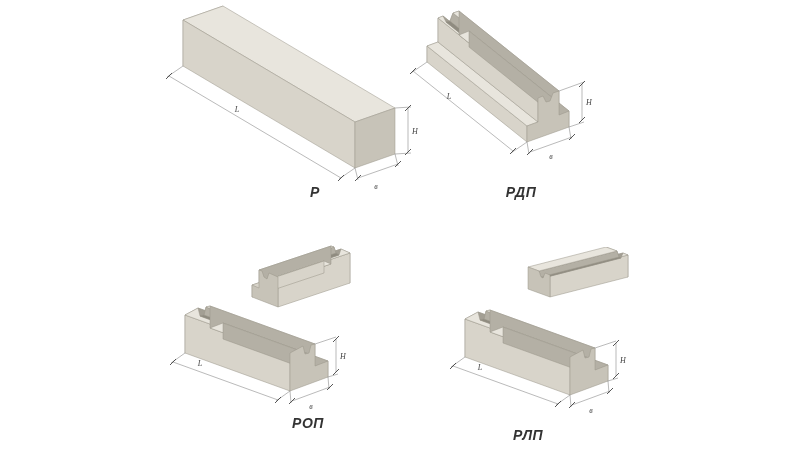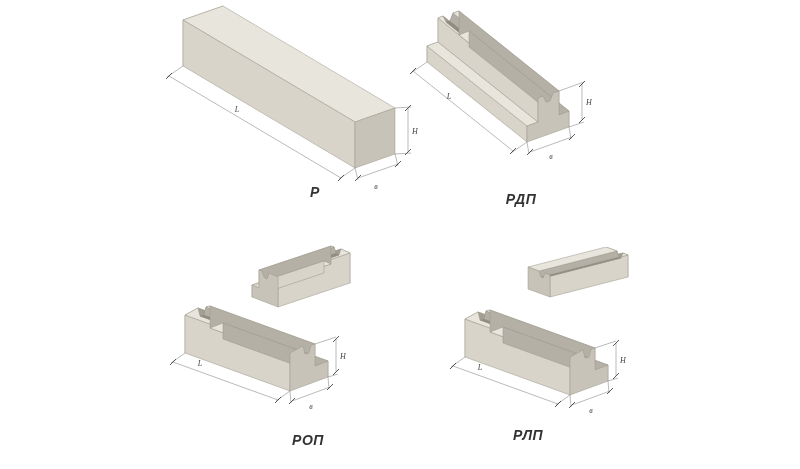--- a/index.html
+++ b/index.html
@@ -85,21 +85,21 @@
       <line class="tick" x1="174" y1="123" x2="180" y2="117"></line>
       <text class="dim-label" x="181" y="105">H</text>
       <line class="ext" x1="122" y1="142" x2="124" y2="154"></line>
       <line class="ext" x1="164" y1="127" x2="166" y2="139"></line>
       <line class="dim" x1="125" y1="152" x2="167" y2="137"></line>
       <line class="tick" x1="122" y1="155" x2="128" y2="149"></line>
       <line class="tick" x1="164" y1="140" x2="170" y2="134"></line>
       <text class="dim-label" x="146" y="159" text-anchor="middle">в</text>
     </g>
   </svg>
-  <div class="caption" style="left:491px;top:191px;width:60px">РДП</div>
+  <div class="caption" style="left:491px;top:184px;width:60px">РДП</div>
 
   <svg class="fig-svg" style="left:140px;top:243px;width:230px;height:172px" viewBox="0 0 230 172">
     <g>
       <polygon class="f-shelf" points="184,30 210,40 210,10 201,6 199,12 196,10 194,4 191,3 191,21 184,18"></polygon>
       <polygon class="f-side" points="138,64 138,34 210,10 210,40"></polygon>
       <polygon class="f-top" points="138,34 129,30 201,6 210,10"></polygon>
       <polygon class="f-dark" points="129,30 127,36 199,12 201,6"></polygon>
       <polygon class="f-darker" points="127,36 124,34 196,10 199,12"></polygon>
       <polygon class="f-shadow" points="124,34 122,28 194,4 196,10"></polygon>
       <polygon class="f-top" points="122,28 119,27 191,3 194,4"></polygon>
@@ -135,21 +135,21 @@
       <line class="tick" x1="193" y1="132" x2="199" y2="126"></line>
       <text class="dim-label" x="200" y="116">H</text>
       <line class="ext" x1="150" y1="148" x2="151" y2="160"></line>
       <line class="ext" x1="188" y1="134" x2="189" y2="146"></line>
       <line class="dim" x1="152" y1="158" x2="190" y2="144"></line>
       <line class="tick" x1="149" y1="161" x2="155" y2="155"></line>
       <line class="tick" x1="187" y1="147" x2="193" y2="141"></line>
       <text class="dim-label" x="171" y="166" text-anchor="middle">в</text>
     </g>
   </svg>
-  <div class="caption" style="left:278px;top:432px;width:60px">РОП</div>
+  <div class="caption" style="left:278px;top:415px;width:60px">РОП</div>
 
   <svg class="fig-svg" style="left:420px;top:247px;width:230px;height:172px" viewBox="0 0 230 172">
     <g>
       <polygon class="f-shelf" points="186,22 208,30 208,8 203,6 201,11 199,10 197,4 186,0"></polygon>
       <polygon class="f-side" points="130,50 130,28 208,8 208,30"></polygon>
       <polygon class="f-top" points="130,28 125,26 203,6 208,8"></polygon>
       <polygon class="f-dark" points="125,26 123,31 201,11 203,6"></polygon>
       <polygon class="f-darker" points="123,31 121,30 199,10 201,11"></polygon>
       <polygon class="f-shadow" points="121,30 119,24 197,4 199,10"></polygon>
       <polygon class="f-top" points="119,24 108,20 186,0 197,4"></polygon>

